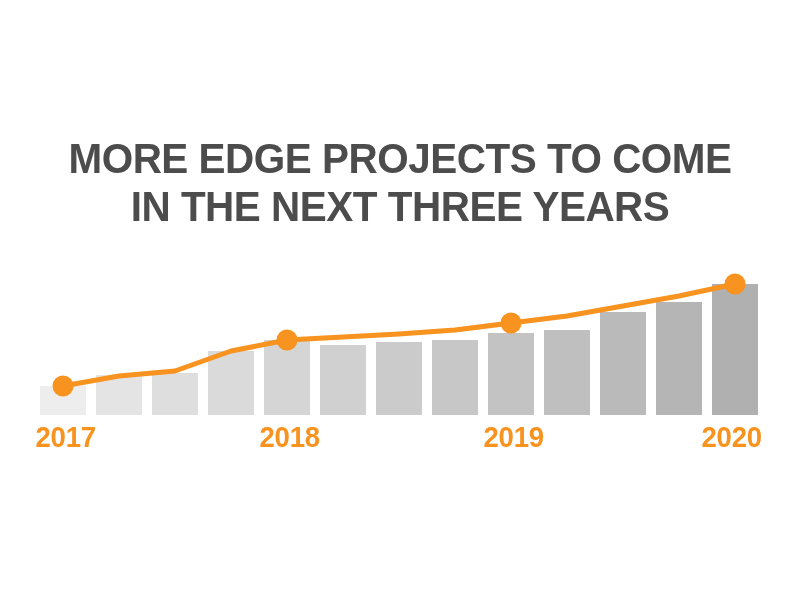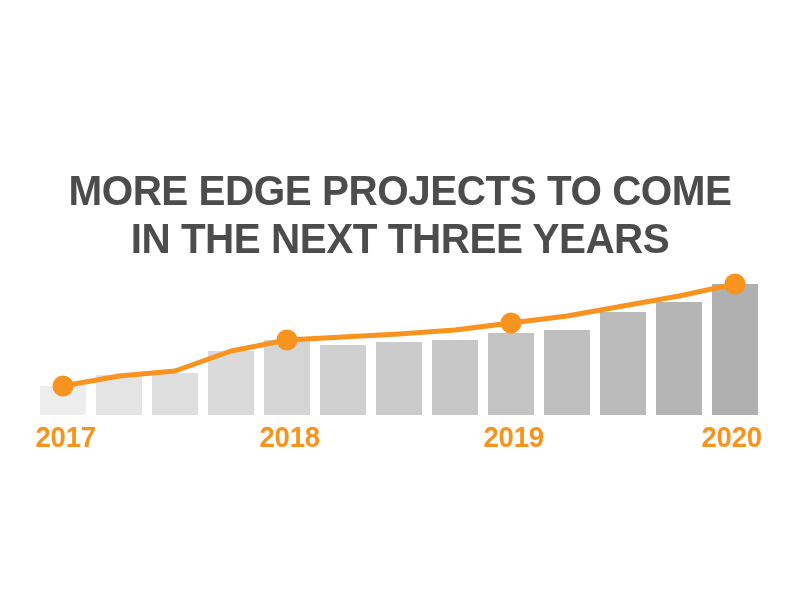--- a/index.html
+++ b/index.html
@@ -21,21 +21,20 @@
   }
 
   
   .title-block {
     position: absolute;
     left: 0;
     top: 134px;
     width: 800px;
     text-align: center;
     user-select: none;
-    margin-top: 32px;
   }
   .title-line {
     display: block;
     color: #4c4c4c;
     font-family: "Liberation Sans Narrow", "Liberation Sans", "DejaVu Sans", sans-serif;
     font-weight: 700;
     font-size: 43px;
     line-height: 48px;
     letter-spacing: -0.5px;
     text-transform: uppercase;

